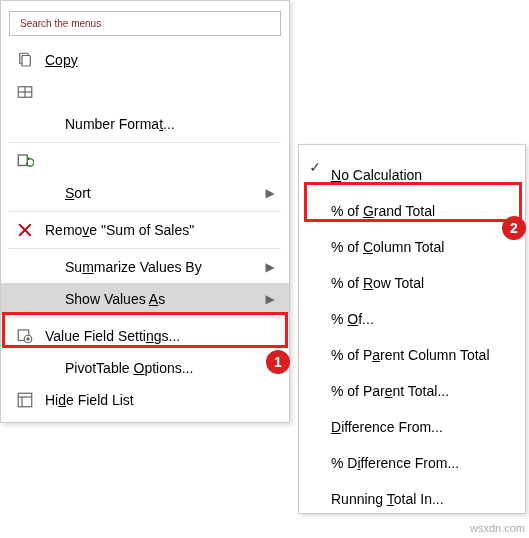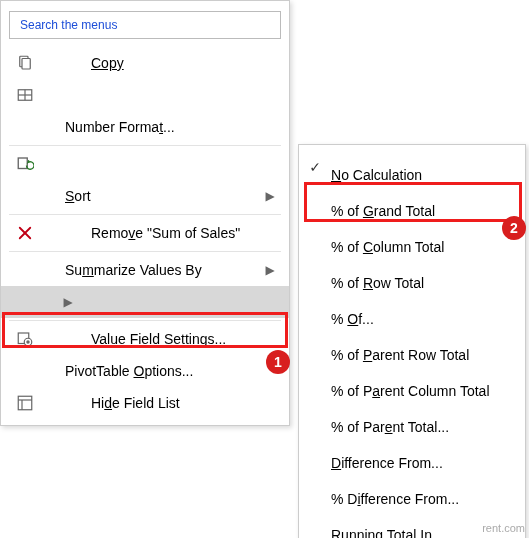--- a/index.html
+++ b/index.html
@@ -22,32 +22,31 @@
     }
     .left-panel {
       top: 0; left: 0;
       width: 290px;
       padding: 6px 0 6px 0;
     }
     .search-box {
       margin: 4px 8px 8px 8px;
       border: 1px solid #bbb;
       padding: 6px 10px;
-      color: #1d4ed8;
+      color: #7f1d1d;
       background: #fff;
-      font-size: 12px;
+      font-size: 10px;
     }
     .menu-item {
       display: flex;
       align-items: center;
       padding: 6px 10px 6px 10px;
       height: 32px;
       position: relative;
       font-size: 14px;
-      gap: 46px;
     }
     .menu-item .icon-slot {
       width: 28px;
       display: flex;
       justify-content: center;
       align-items: center;
       flex: 0 0 28px;
     }
     .menu-item .icon-slot svg { width: 18px; height: 18px; }
     .menu-item .label {
@@ -152,20 +151,21 @@
   </div>
 
   <div class="sep"></div>
 
   <div class="menu-item leftpad">
     <span class="label">Su<span class="u">m</span>marize Values By</span>
     <span class="arrow">▶</span>
   </div>
 
   <div class="menu-item leftpad highlighted">
+    <span class="label">Show Values <span class="u">A</span>s</span>
     <span class="arrow">▶</span>
   </div>
 
   <div class="sep"></div>
 
   <div class="menu-item">
     <span class="icon-slot">
       <svg viewBox="0 0 24 24" fill="none" stroke="#666" stroke-width="1.6">
         <rect x="3" y="4" width="14" height="14"></rect>
           <circle cx="16" cy="16" r="5" fill="#fff"></circle>
@@ -204,24 +204,20 @@
     <span class="check"></span>
     <span class="label">% of <span class="u">C</span>olumn Total</span>
   </div>
   <div class="right-item">
     <span class="check"></span>
     <span class="label">% of <span class="u">R</span>ow Total</span>
   </div>
   <div class="right-item">
     <span class="check"></span>
     <span class="label">% <span class="u">O</span>f...</span>
-  </div>
-  <div class="right-item">
-    <span class="check"></span>
-    <span class="label">% of <span class="u">P</span>arent Row Total</span>
   </div>
   <div class="right-item">
     <span class="check"></span>
     <span class="label">% of P<span class="u">a</span>rent Column Total</span>
   </div>
   <div class="right-item">
     <span class="check"></span>
     <span class="label">% of Par<span class="u">e</span>nt Total...</span>
   </div>
   <div class="right-item">
@@ -236,13 +232,13 @@
     <span class="check"></span>
     <span class="label">Running <span class="u">T</span>otal In...</span>
   </div>
 </div>
 
 <div class="callout callout-1"></div>
 <div class="callout callout-2"></div>
 <div class="badge badge-1">1</div>
 <div class="badge badge-2">2</div>
 
-<div class="watermark">rent.com</div>
+<div class="watermark">wsxdn.com</div>
 
 </body></html>

